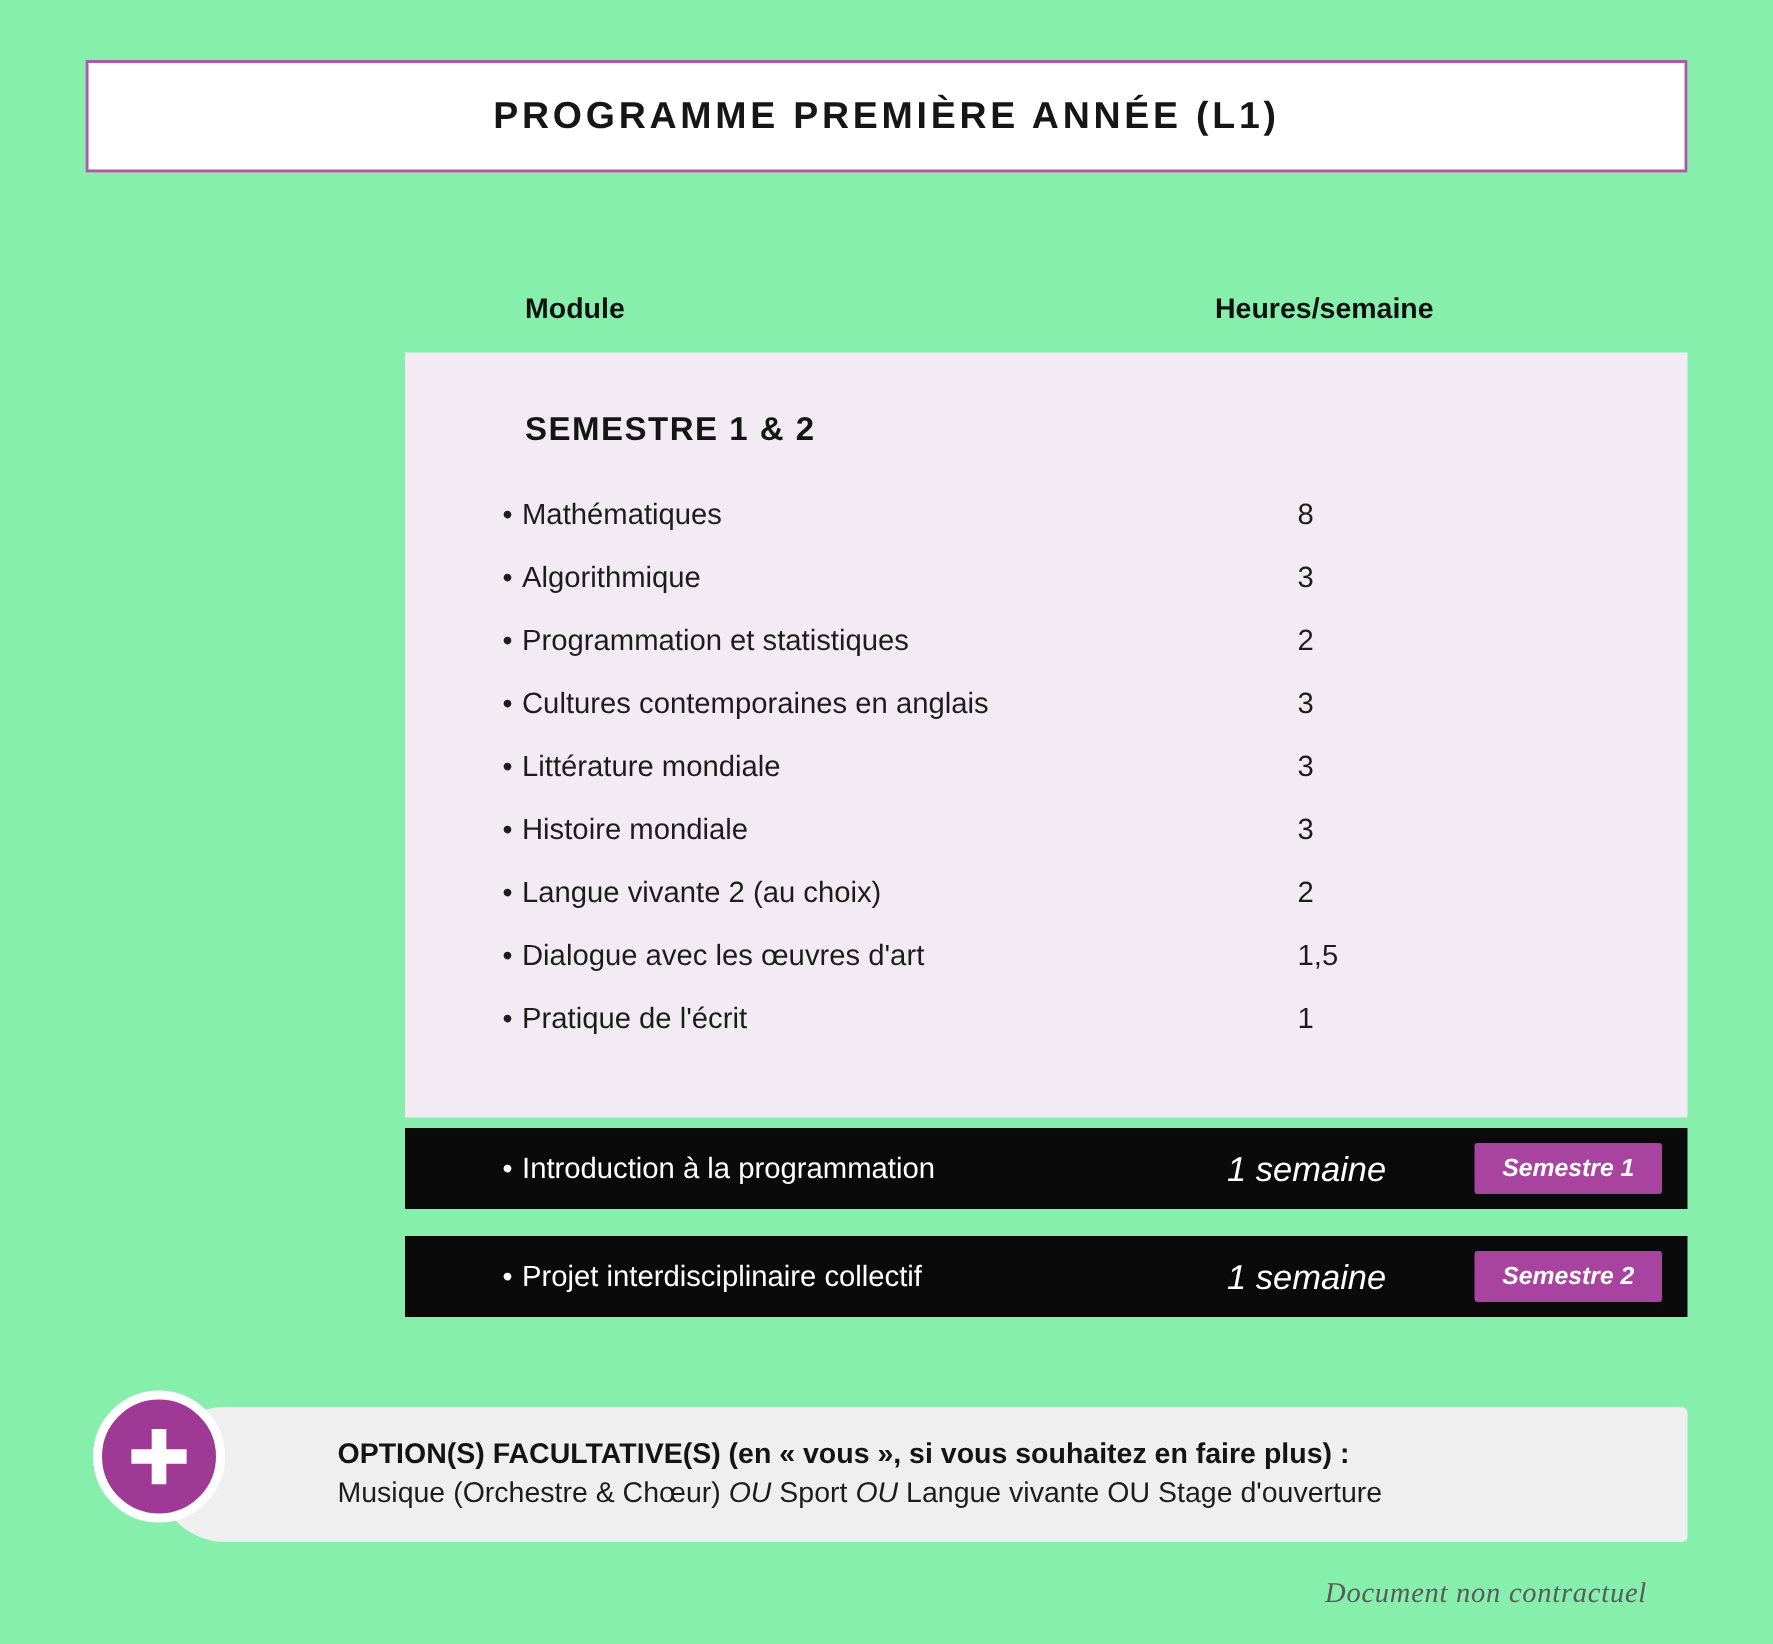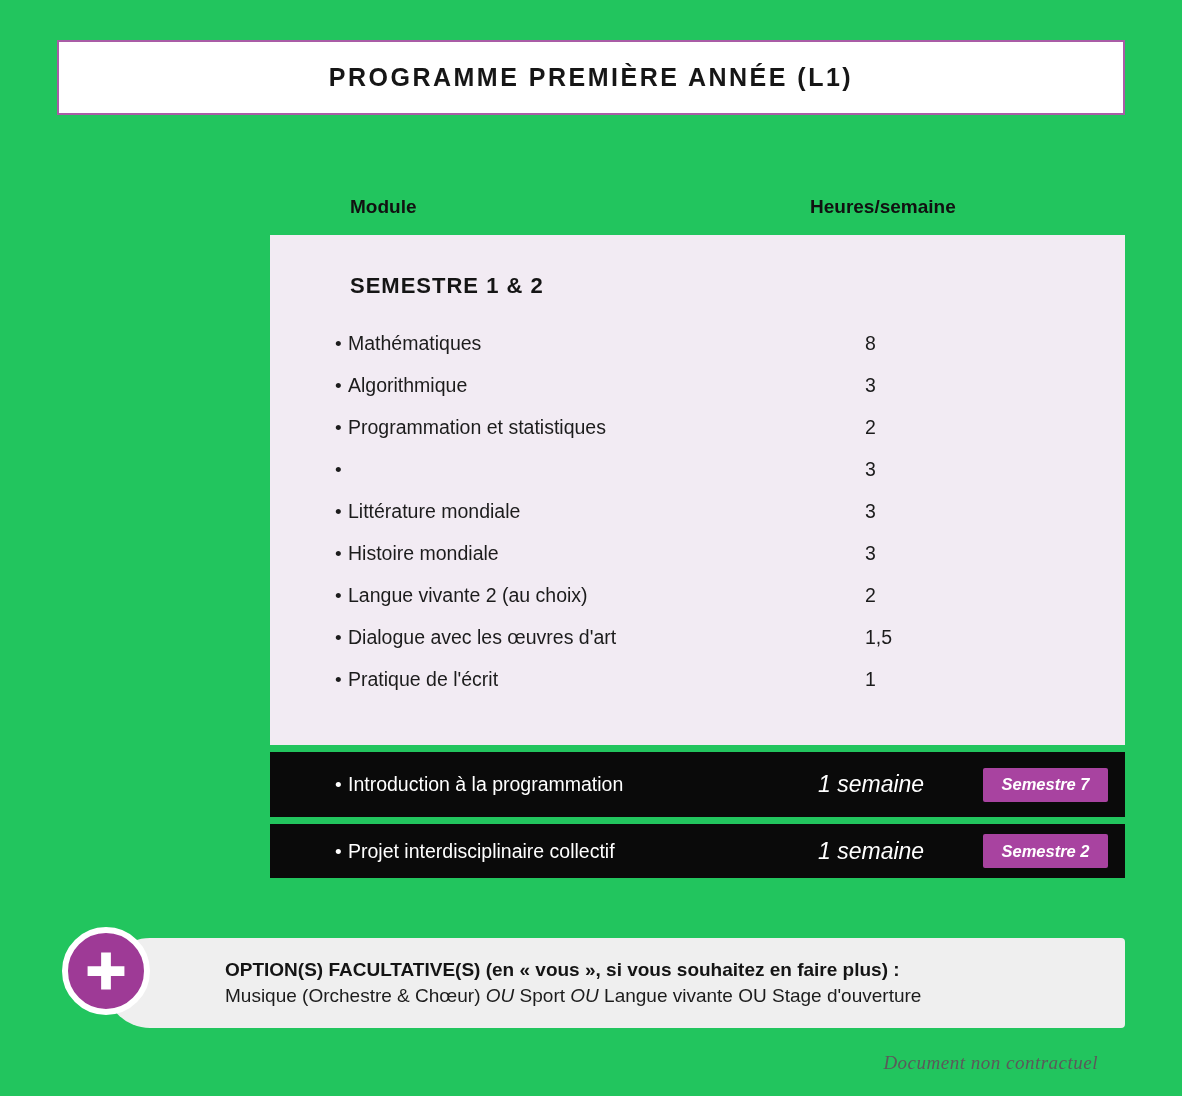--- a/index.html
+++ b/index.html
@@ -1,18 +1,18 @@
 <!DOCTYPE html>
 <html lang="fr"><head>
 <meta charset="utf-8">
 <style>
   * { margin:0; padding:0; box-sizing:border-box; }
   body { background:#ffffff; font-family:"Liberation Sans","DejaVu Sans",sans-serif; }
   .page {
-    position:relative; width:1182px; height:1096px; background:#22c55e;
+    position:relative; width:1182px; height:1096px; background:#86efac;
     color:#1c1c1c; overflow:hidden;
   }
 
   
   .title-box {
     position:absolute; left:57px; top:40px; width:1068px; height:75px;
     border:2px solid #a95ca6; background:#ffffff;
     display:flex; align-items:center; justify-content:center;
   }
   .title-box h1 {
@@ -53,21 +53,21 @@
   .module-row { position:relative; height:42px; display:flex; align-items:center; }
   .module-row .bullet {
     position:absolute; left:65px; color:#1c1c1c; font-size:19px; line-height:1;
   }
   .module-row .bullet::before { content:"•"; }
   .module-row .m-name { position:absolute; left:78px; font-size:19.5px; color:#1c1c1c; }
   .module-row .m-hours { position:absolute; left:595px; font-size:19.5px; color:#1c1c1c; }
 
   
   .black-bar {
-    position:absolute; left:270px; width:855px; height:65px;
+    position:absolute; left:270px; width:855px; height:54px;
     background:#0a0a0a; color:#ffffff; display:flex; align-items:center;
   }
   .black-bar.first  { top:752px; }
   .black-bar.second { top:824px; height:54px; }
   .black-bar .bullet { position:absolute; left:65px; font-size:19px; line-height:1; }
   .black-bar .bullet::before { content:"•"; }
   .black-bar .b-name { position:absolute; left:78px; font-size:19.5px; }
   .black-bar .b-duration { position:absolute; left:548px; font-size:23px;font-style:italic; }
   .black-bar .b-badge {
     position:absolute; left:713px; width:125px; height:34px;
@@ -124,20 +124,21 @@
         <span class="m-name">Algorithmique</span>
         <span class="m-hours">3</span>
       </div>
       <div class="module-row">
         <span class="bullet"></span>
         <span class="m-name">Programmation et statistiques</span>
         <span class="m-hours">2</span>
       </div>
       <div class="module-row">
         <span class="bullet"></span>
+        <span class="m-name">Cultures contemporaines en anglais</span>
         <span class="m-hours">3</span>
       </div>
       <div class="module-row">
         <span class="bullet"></span>
         <span class="m-name">Littérature mondiale</span>
         <span class="m-hours">3</span>
       </div>
       <div class="module-row">
         <span class="bullet"></span>
         <span class="m-name">Histoire mondiale</span>
@@ -158,21 +159,21 @@
         <span class="m-name">Pratique de l'écrit</span>
         <span class="m-hours">1</span>
       </div>
     </div>
   </div>
 
   <div class="black-bar first">
     <span class="bullet"></span>
     <span class="b-name">Introduction à la programmation</span>
     <span class="b-duration">1 semaine</span>
-    <span class="b-badge">Semestre 7</span>
+    <span class="b-badge">Semestre 1</span>
   </div>
   <div class="black-bar second">
     <span class="bullet"></span>
     <span class="b-name">Projet interdisciplinaire collectif</span>
     <span class="b-duration">1 semaine</span>
     <span class="b-badge">Semestre 2</span>
   </div>
 
   <div class="options-bar">
     <div class="plus-circle">

